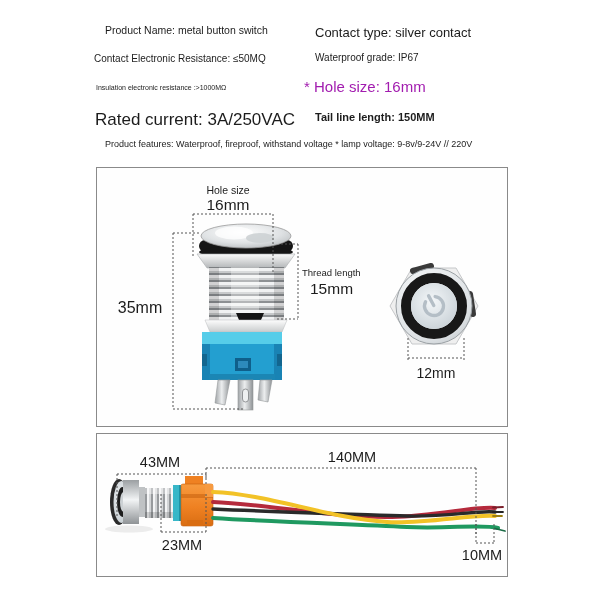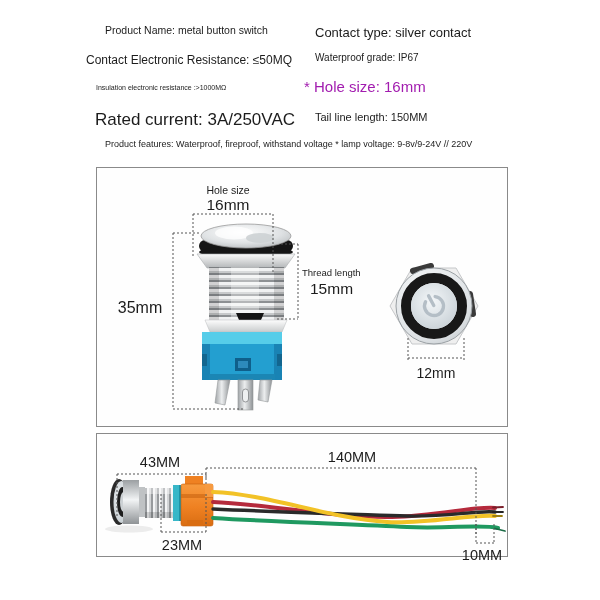--- a/index.html
+++ b/index.html
@@ -10,36 +10,36 @@
     font-family:"Liberation Sans", sans-serif;
     color:#1c1c1c;
     overflow:hidden;
   }
   .abs { position:absolute; white-space:nowrap; }
 
   
   .spec-line   { color:#1c1c1c;margin-top:8px; }
   .s-product   { left:105px; top:16px;  font-size:10.5px; }
   .s-ctype     { left:315px; top:17px;  font-size:13px; }
-  .s-cres      { left:86px; top:45px;  font-size:12px; }
+  .s-cres      { left:94px; top:45px;  font-size:10px; }
   .s-wproof    { left:315px; top:44px;  font-size:10px; }
   .s-insul     { left:96px;  top:76px;  font-size:7px; }
   .s-hole      { left:304px; top:70px;  font-size:15px; color:#a21caf; }
   .s-rated     { left:95px; top:102px; font-size:17px; }
-  .s-tail      { left:315px; top:103px; font-size:11px; }
+  .s-tail      { left:315px; top:103px; font-size:11px;font-weight:bold; }
   .s-features  { left:105px; top:131px; font-size:9px; }
 
   
   .panel {
     position:absolute;
     border:1px solid #8a8a8a;
     background:#fefefe;
   }
   .panel-dim  { left:96px; top:167px; width:412px; height:260px; }
-  .panel-wire { left:96px; top:433px; width:412px; height:124px; }
+  .panel-wire { left:96px; top:433px; width:412px; height:144px; }
   svg { display:block; }
 
   .dim-line { stroke:#555; stroke-width:1; stroke-dasharray:2 2; fill:none; }
   .dim-text { fill:#1c1c1c; }
 </style>
 </head>
 <body>
 
 <div class="abs spec-line s-product">Product Name: metal button switch</div>
 <div class="abs spec-line s-ctype">Contact type: silver contact</div>

